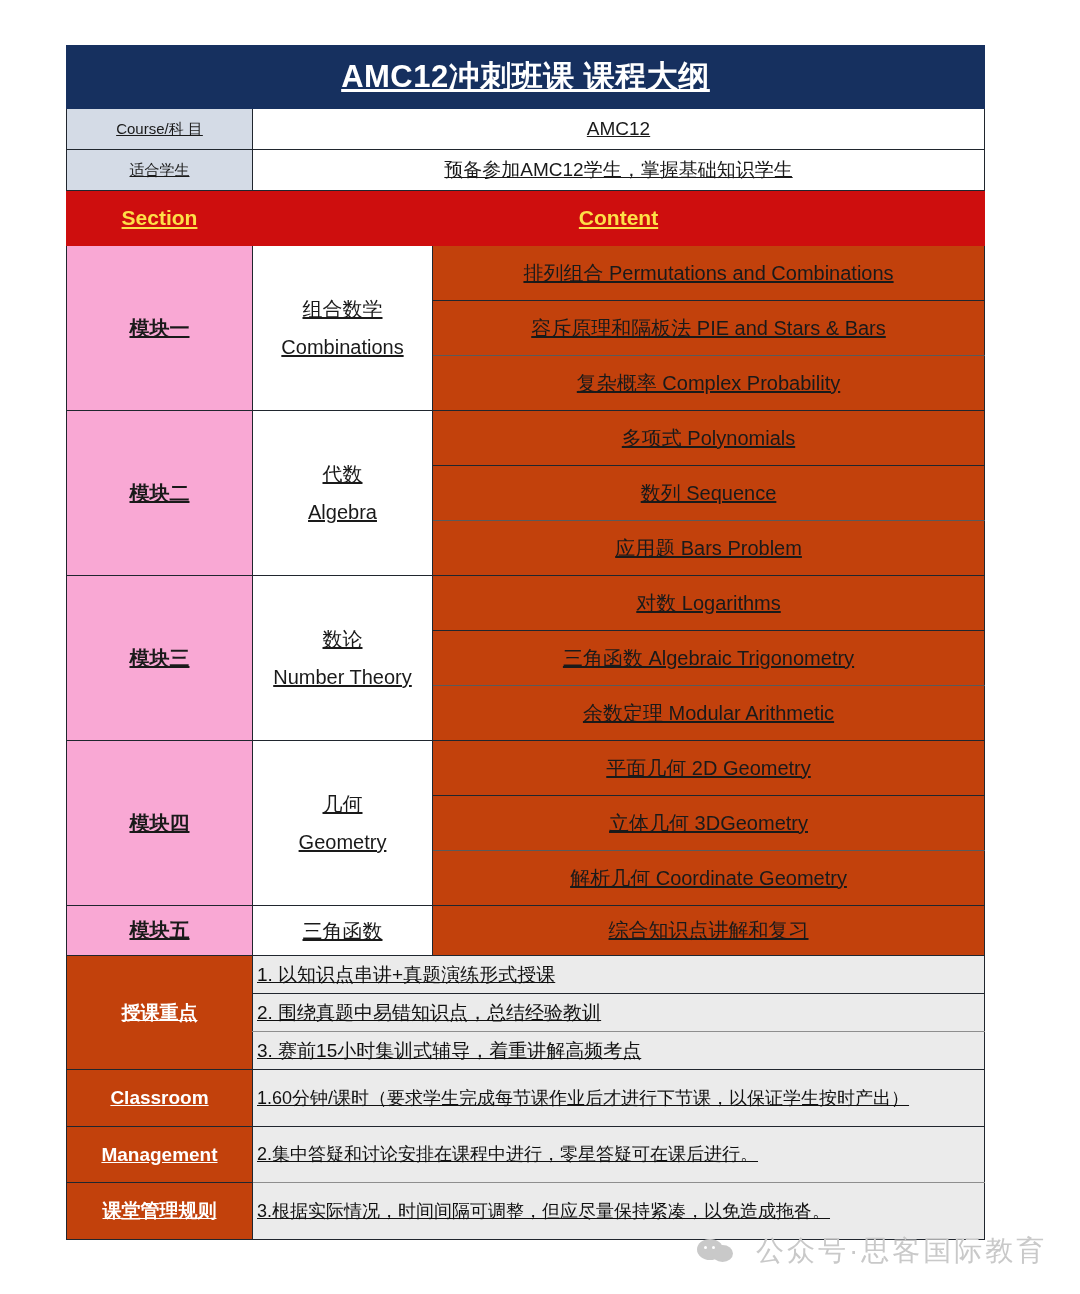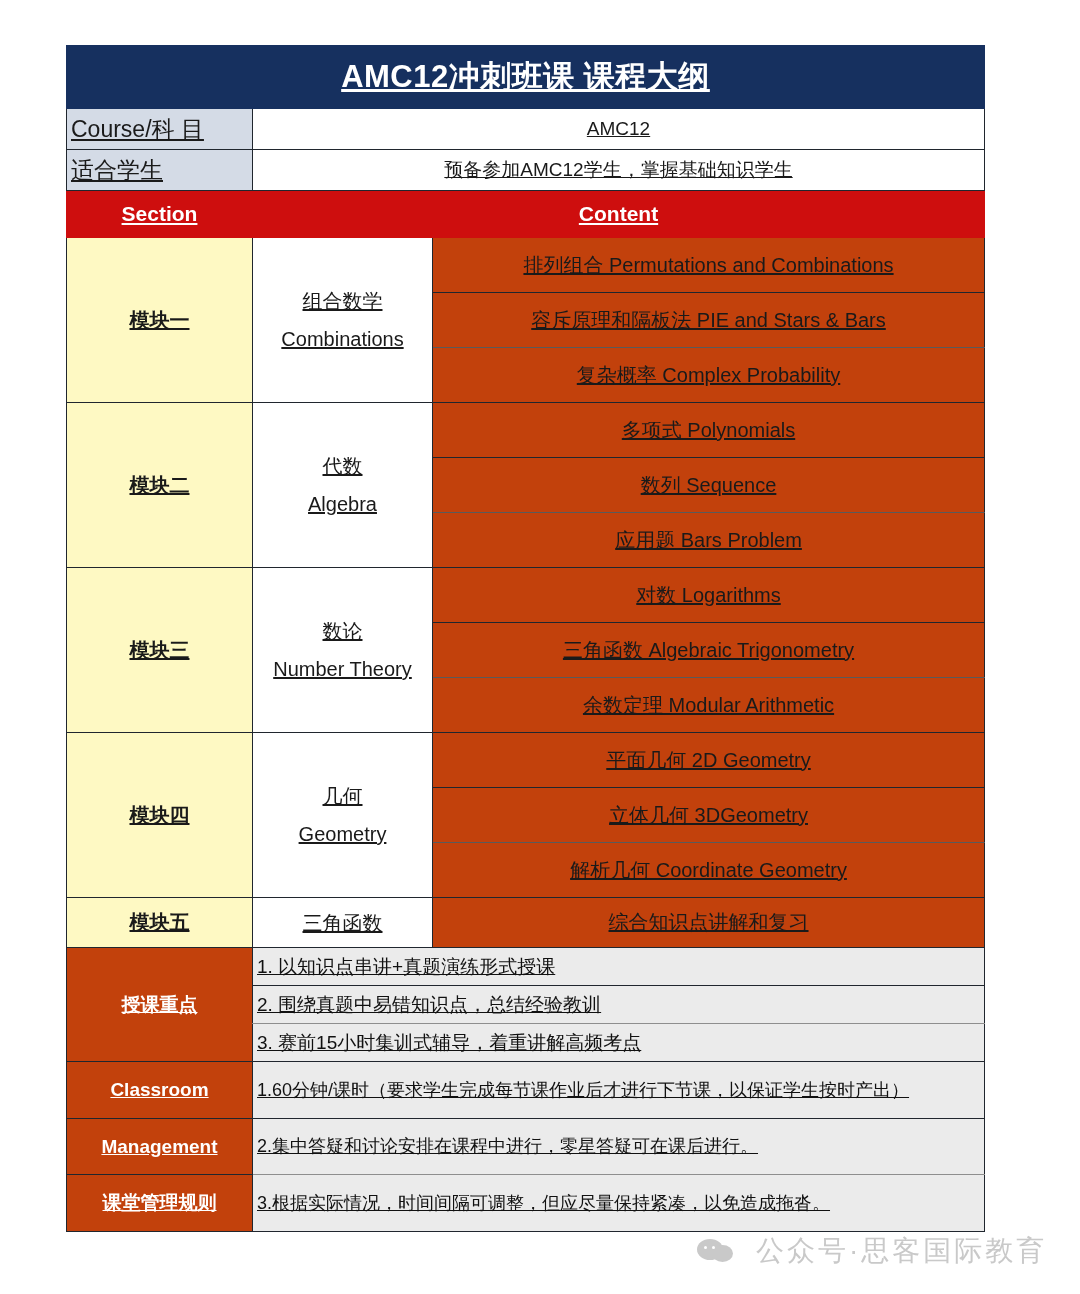--- a/index.html
+++ b/index.html
@@ -40,52 +40,53 @@
     font-size: 31px;
     font-weight: bold;
     height: 63px;
     letter-spacing: 0.5px;
     border: 1px solid #16305f;
   }
 
   
   .label-cell {
     background: #d4dbe6;
-    font-size: 23px;
+    text-align: center;
+    font-size: 15px;
     color: #1a1a1a;
     height: 41px;
     border: 1px solid #20262e;
     border-right: 1px dotted #6d7680;
   }
   .value-cell {
     background: #ffffff;
     text-align: center;
     font-size: 19px;
     color: #1a1a1a;
     border: 1px solid #20262e;
     margin-left: 47px;
   }
 
   
   .sec-header {
     background: #ce0e0e;
-    color: #ffffff;
+    color: #fde047;
     font-weight: bold;
     font-size: 21px;
     text-align: center;
-    height: 47px;
+    height: 55px;
     border: 1px solid #ce0e0e;
   }
   .sec-header.left-hdr {
     border-right: 1px dotted #efb5b5;
   }
 
   
   .module-cell {
-    background: #fef9c3;
+    background: #f9a8d4;
     text-align: center;
     font-size: 20px;
     font-weight: bold;
     color: #1a1a1a;
     border: 1px solid #20262e;
     border-right: 1px dotted #8c949e;
   }
   .topic-cell {
     background: #ffffff;
     text-align: center;

